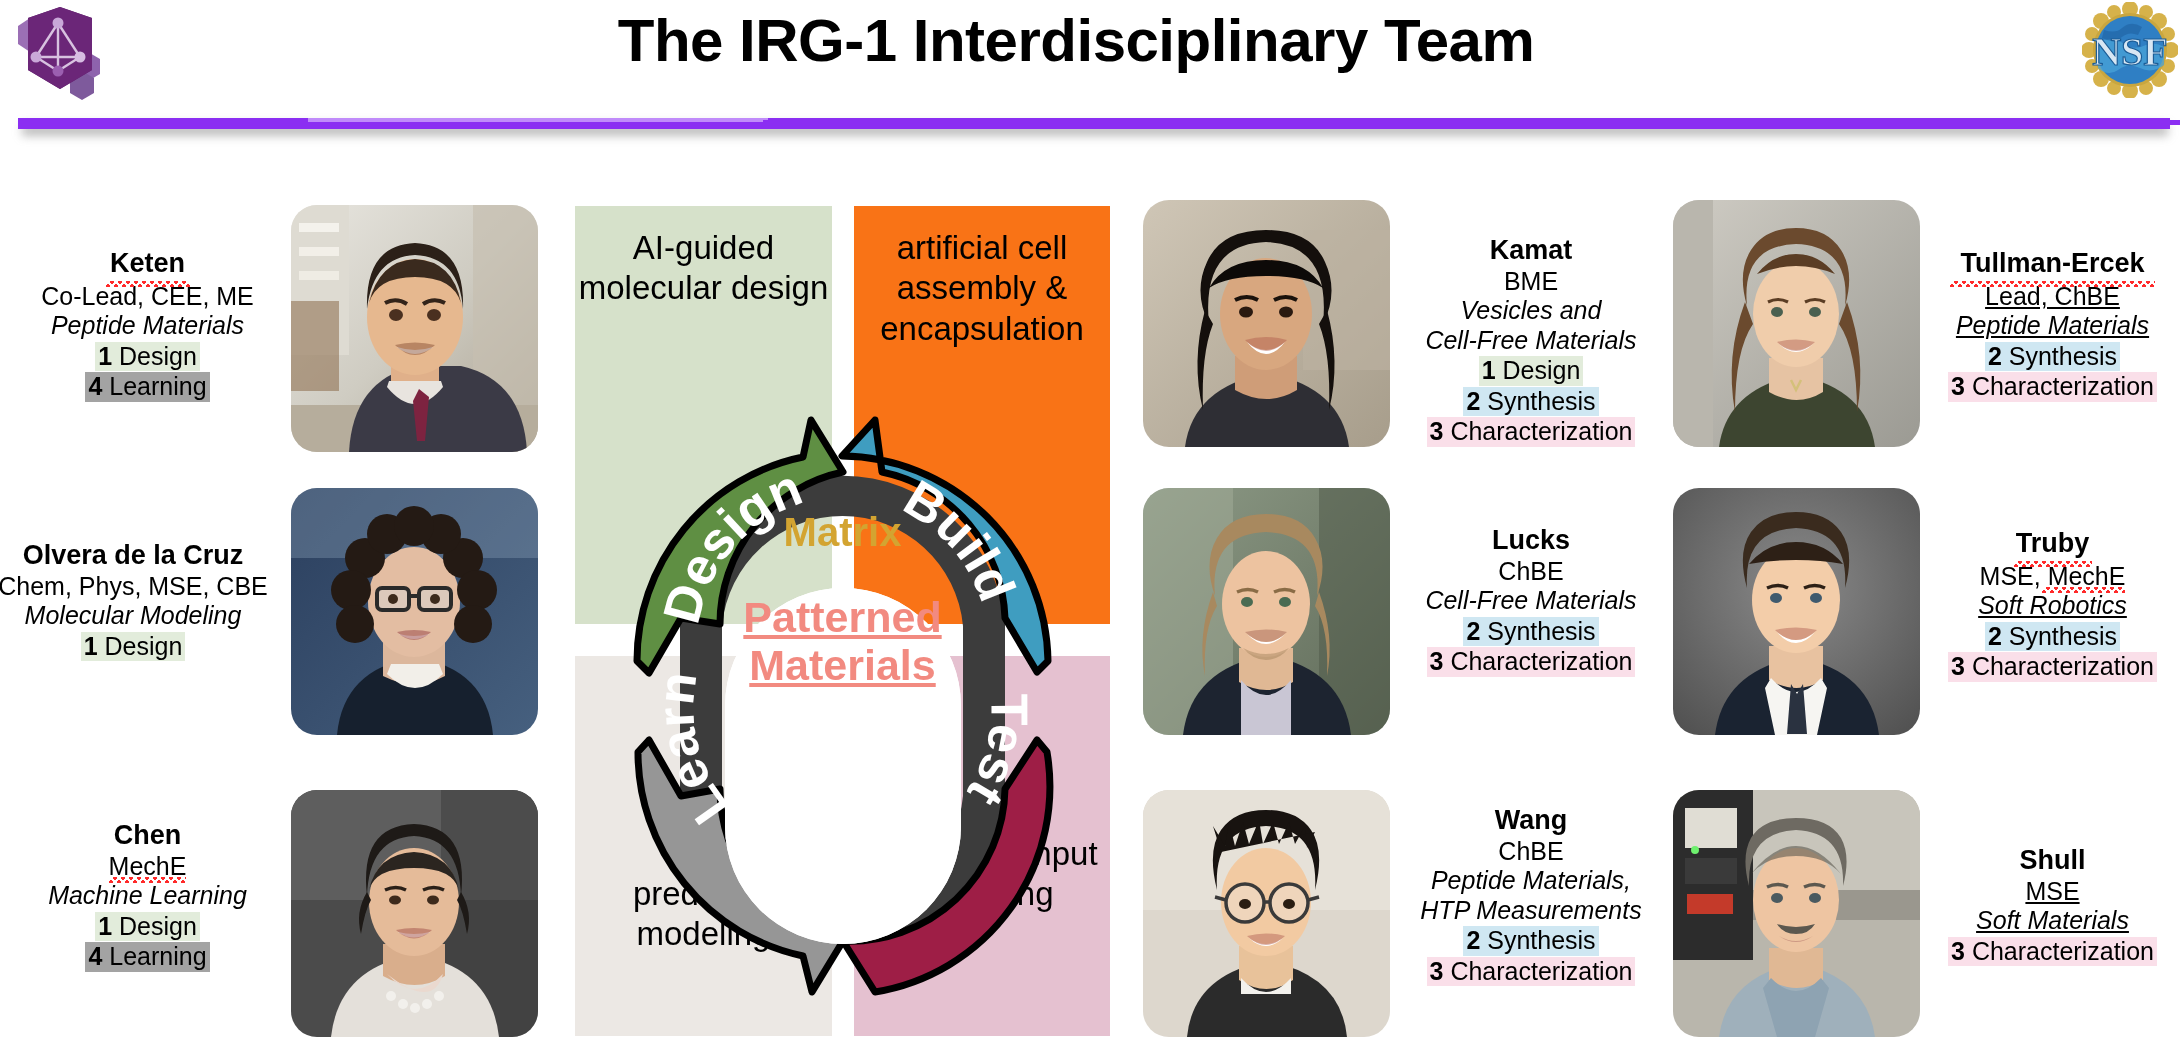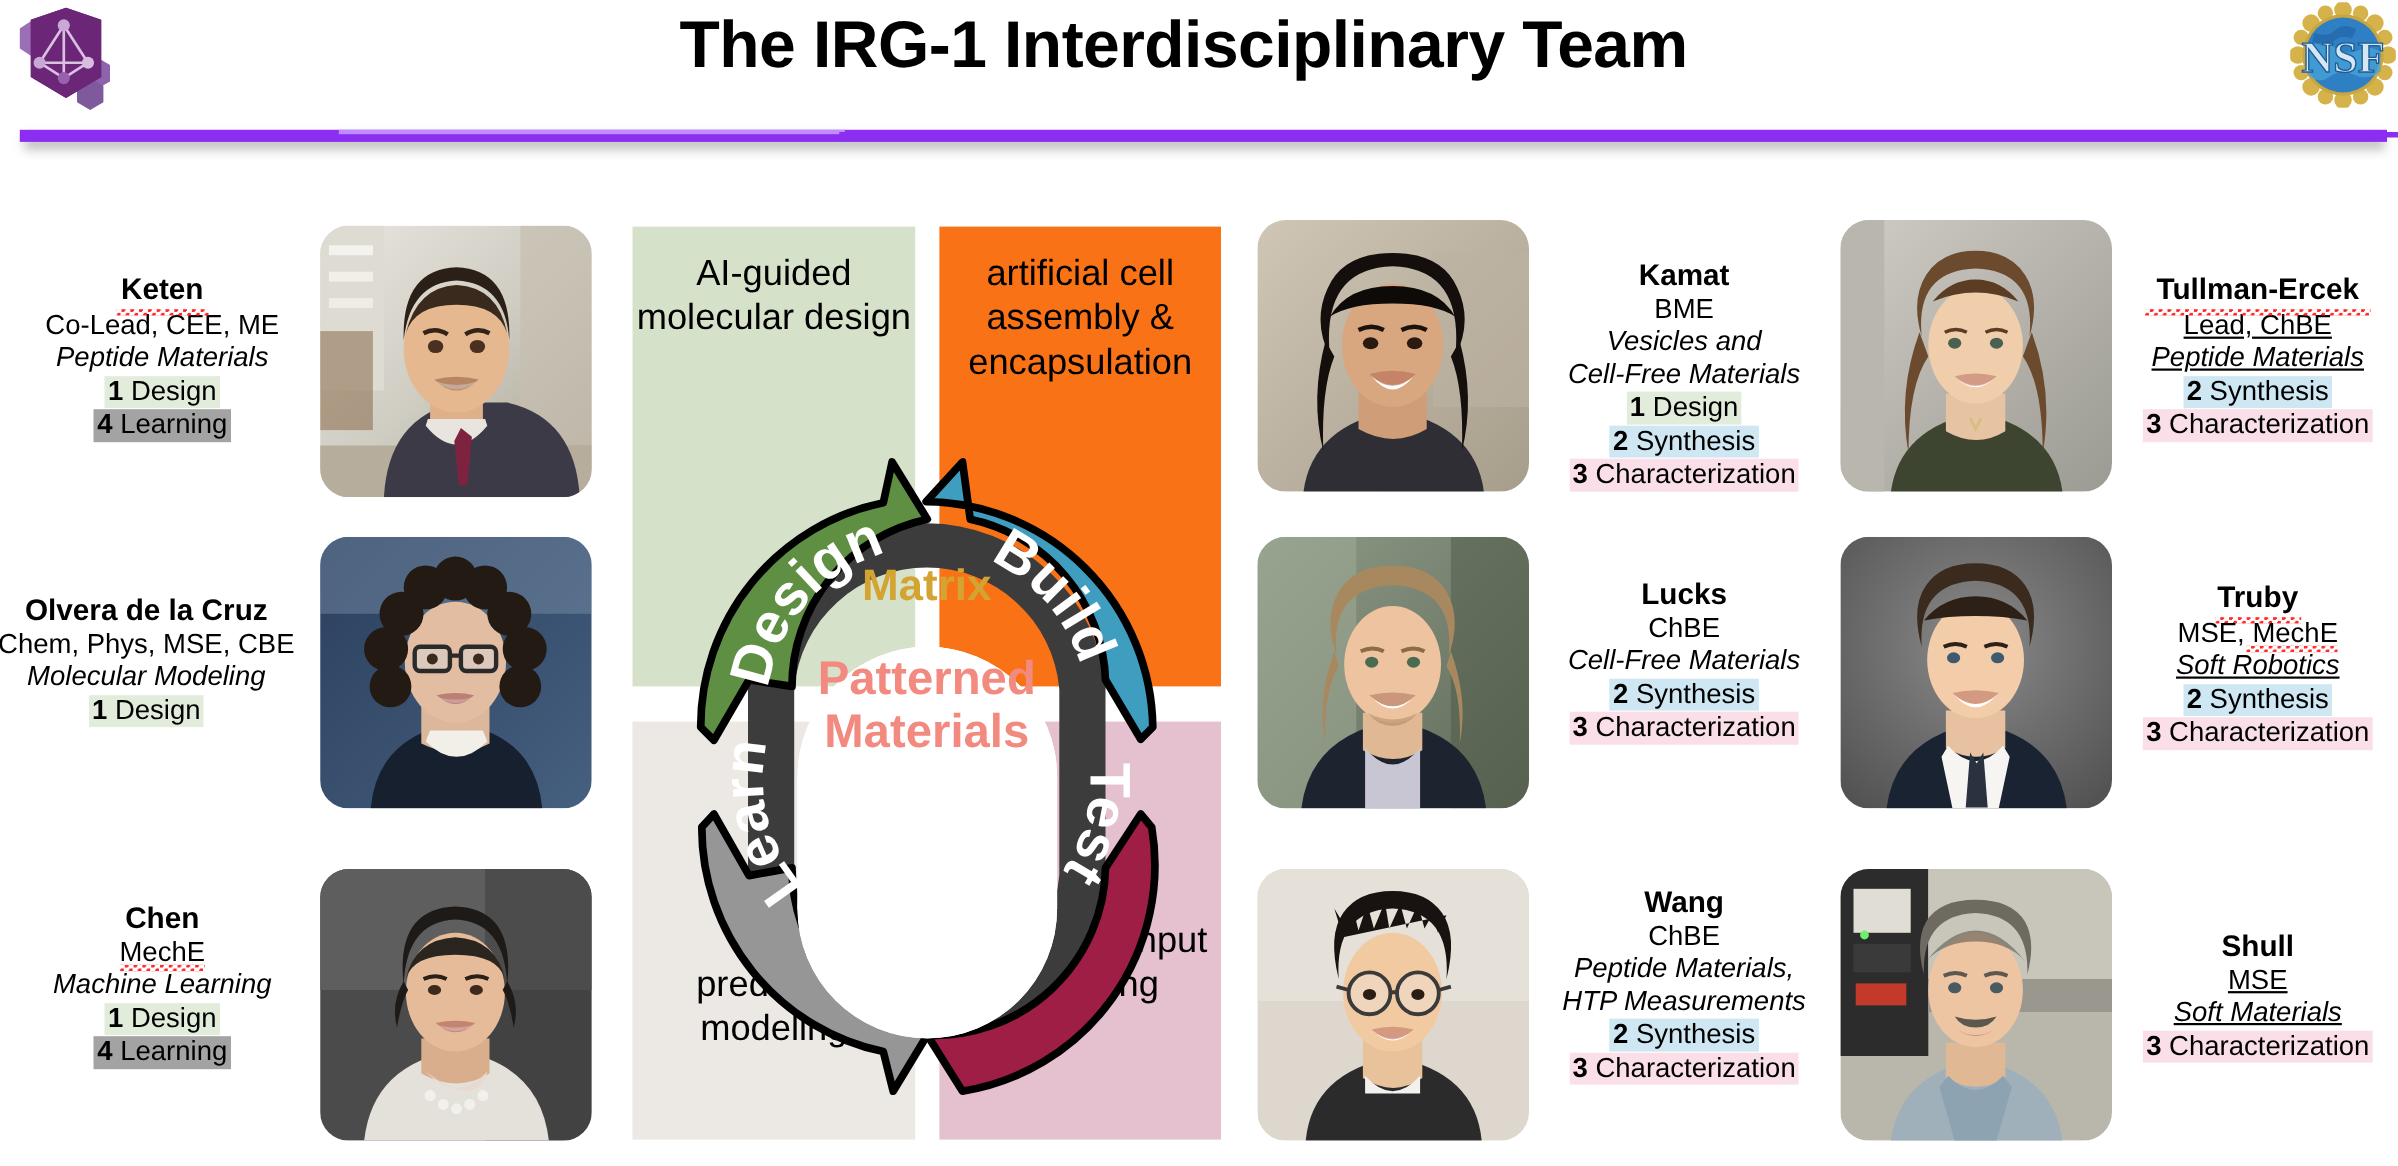--- a/index.html
+++ b/index.html
@@ -98,21 +98,21 @@
   .arc-text{
     font-family:"Liberation Sans", sans-serif;
     font-size:52px;font-weight:bold;fill:#ffffff;
   }
 
   
   #core-labels{position:absolute;left:95px;top:260px;width:345px;text-align:center;}
   .core{font-weight:bold;position:relative;display:inline-block;}
   #core-acells{font-size:40px;color:#c64cc0;}
   #core-matrix{font-size:40px;color:#d3a431;margin-top:44px;}
-  #core-patterned{font-size:43px;color:#f28a80;margin-top:38px;line-height:1.12;}
+  #core-patterned{font-size:43px;color:#f28a80;margin-top:38px;line-height:1.12;text-decoration:underline;}
   .sq-core{
     position:absolute;left:0;right:0;bottom:-3px;height:6px;
     background-repeat:repeat-x;background-size:8px 6px;
     background-image:
       radial-gradient(circle at 2px 5px, #ff2a2a 1.6px, transparent 1.9px),
       radial-gradient(circle at 6px 1px, #ff2a2a 1.6px, transparent 1.9px);
   }
 </style>
 </head>
 <body>

